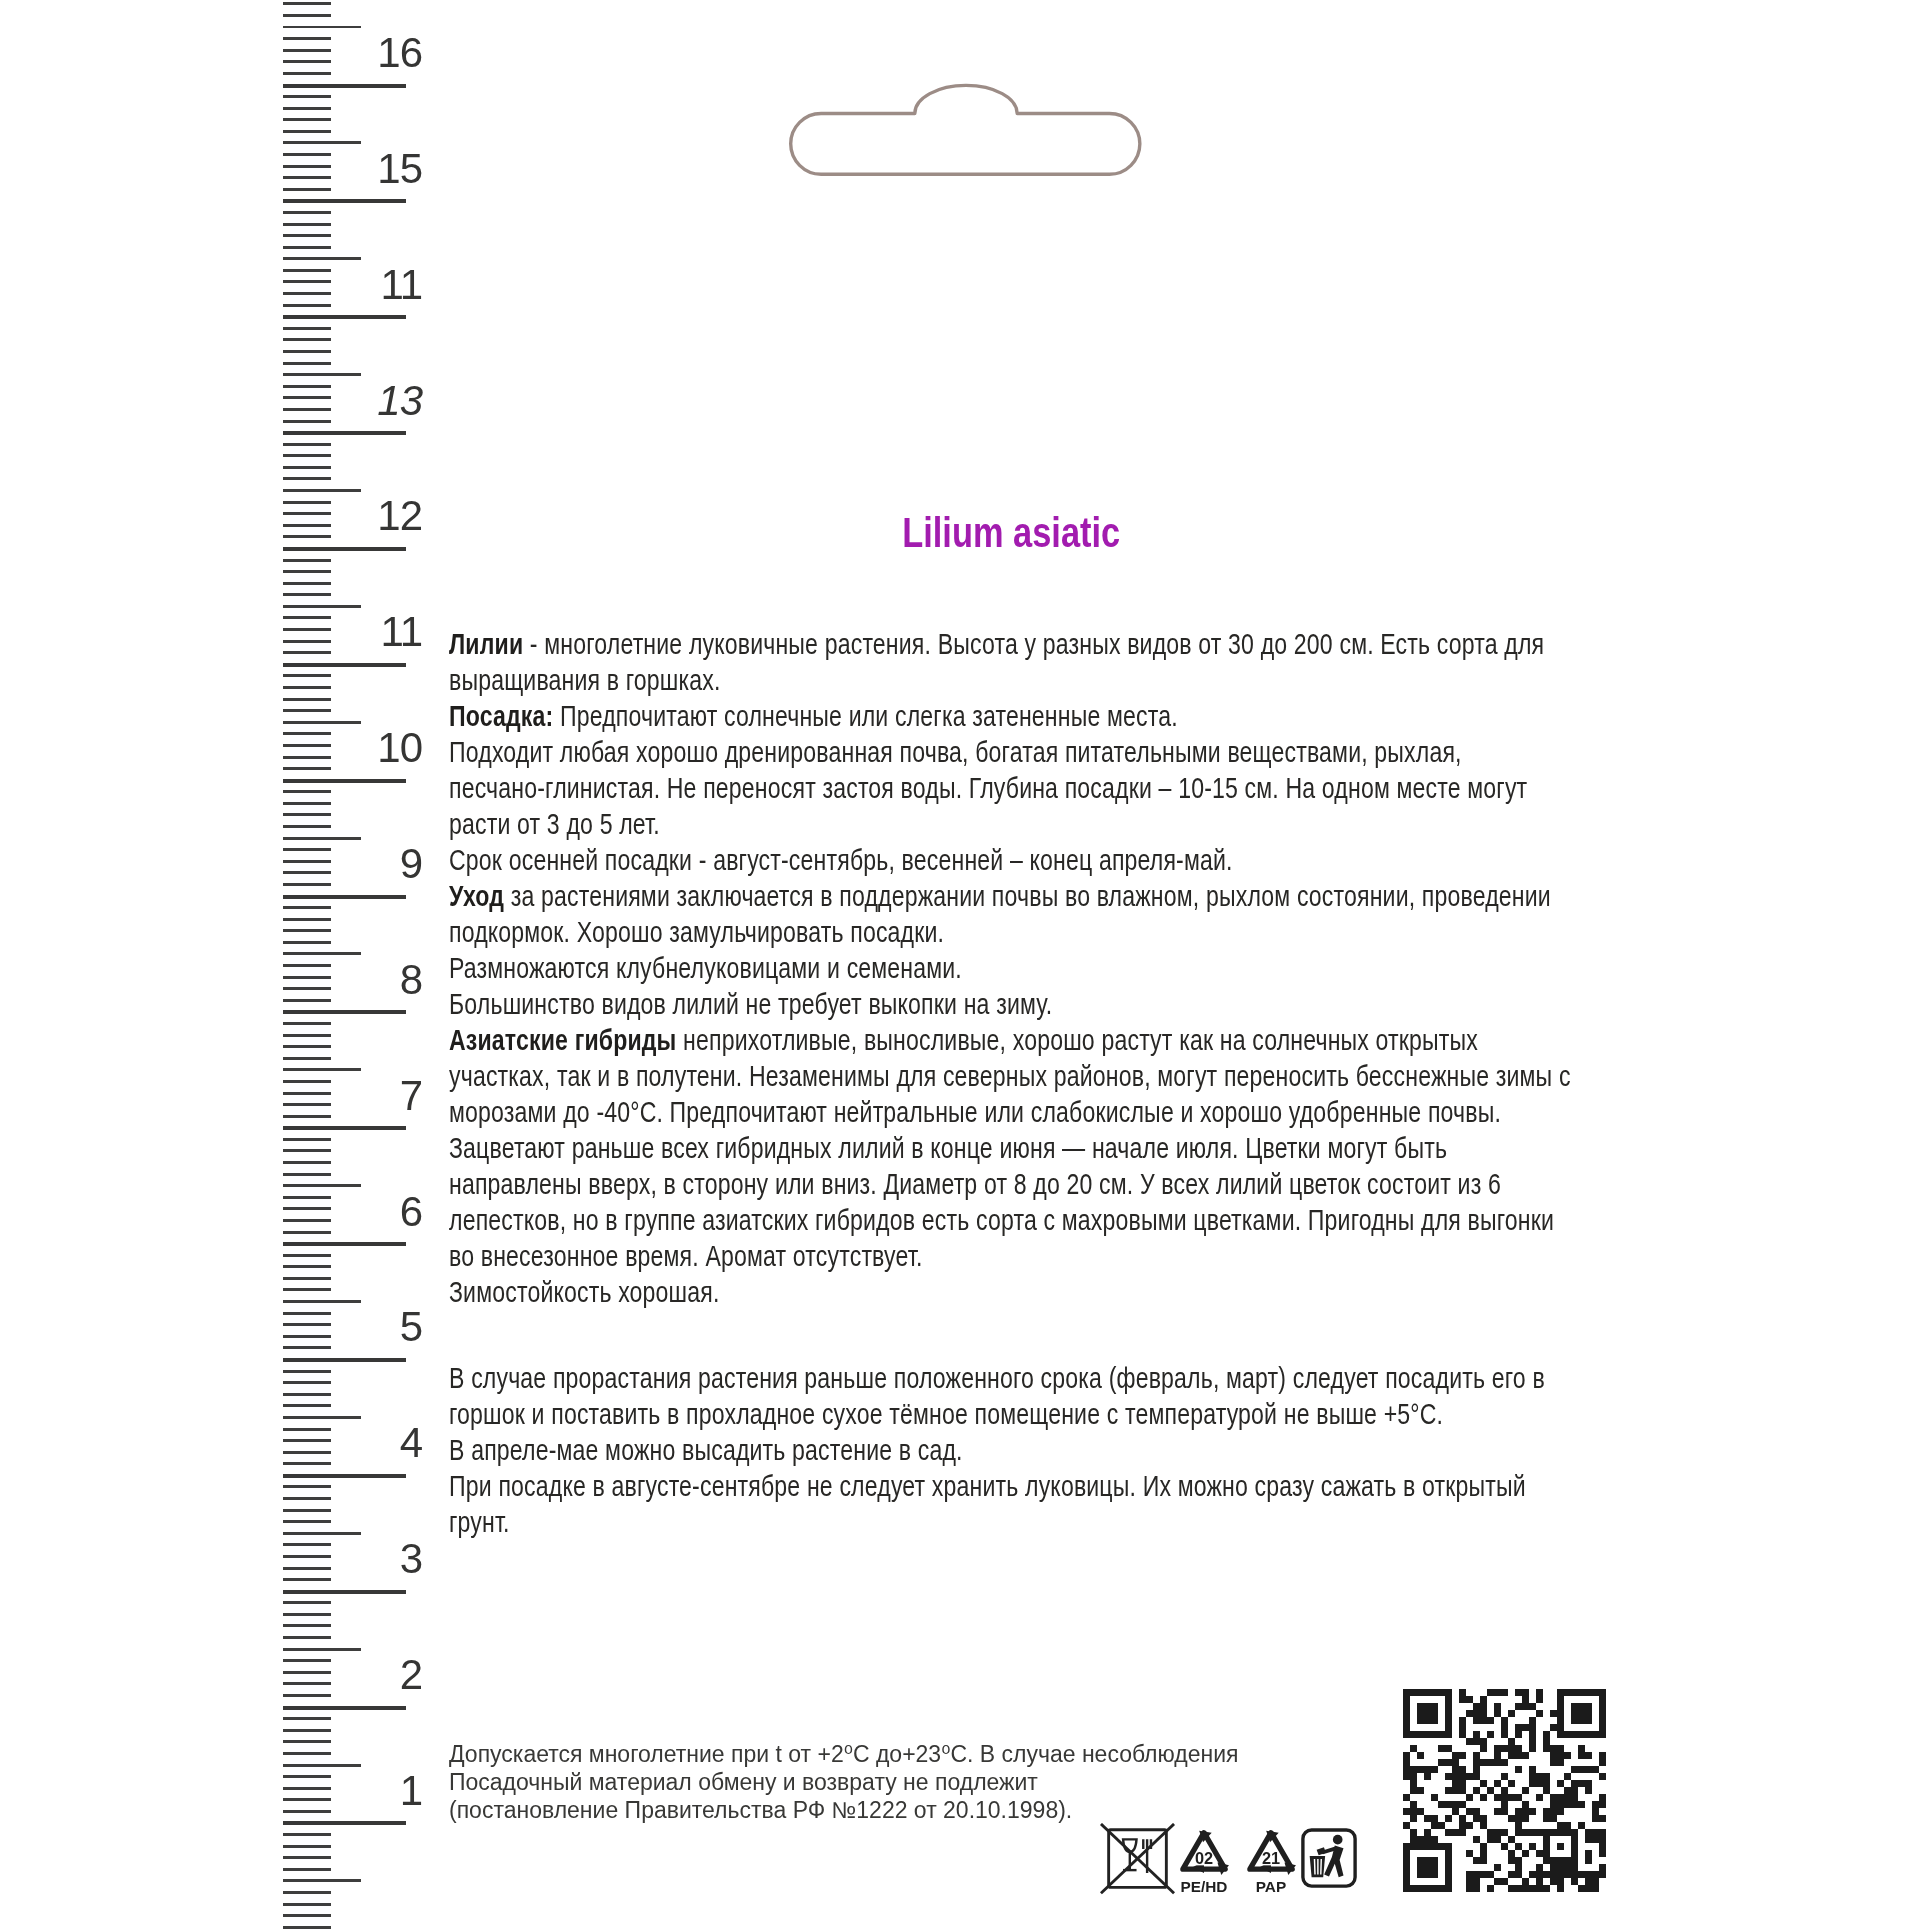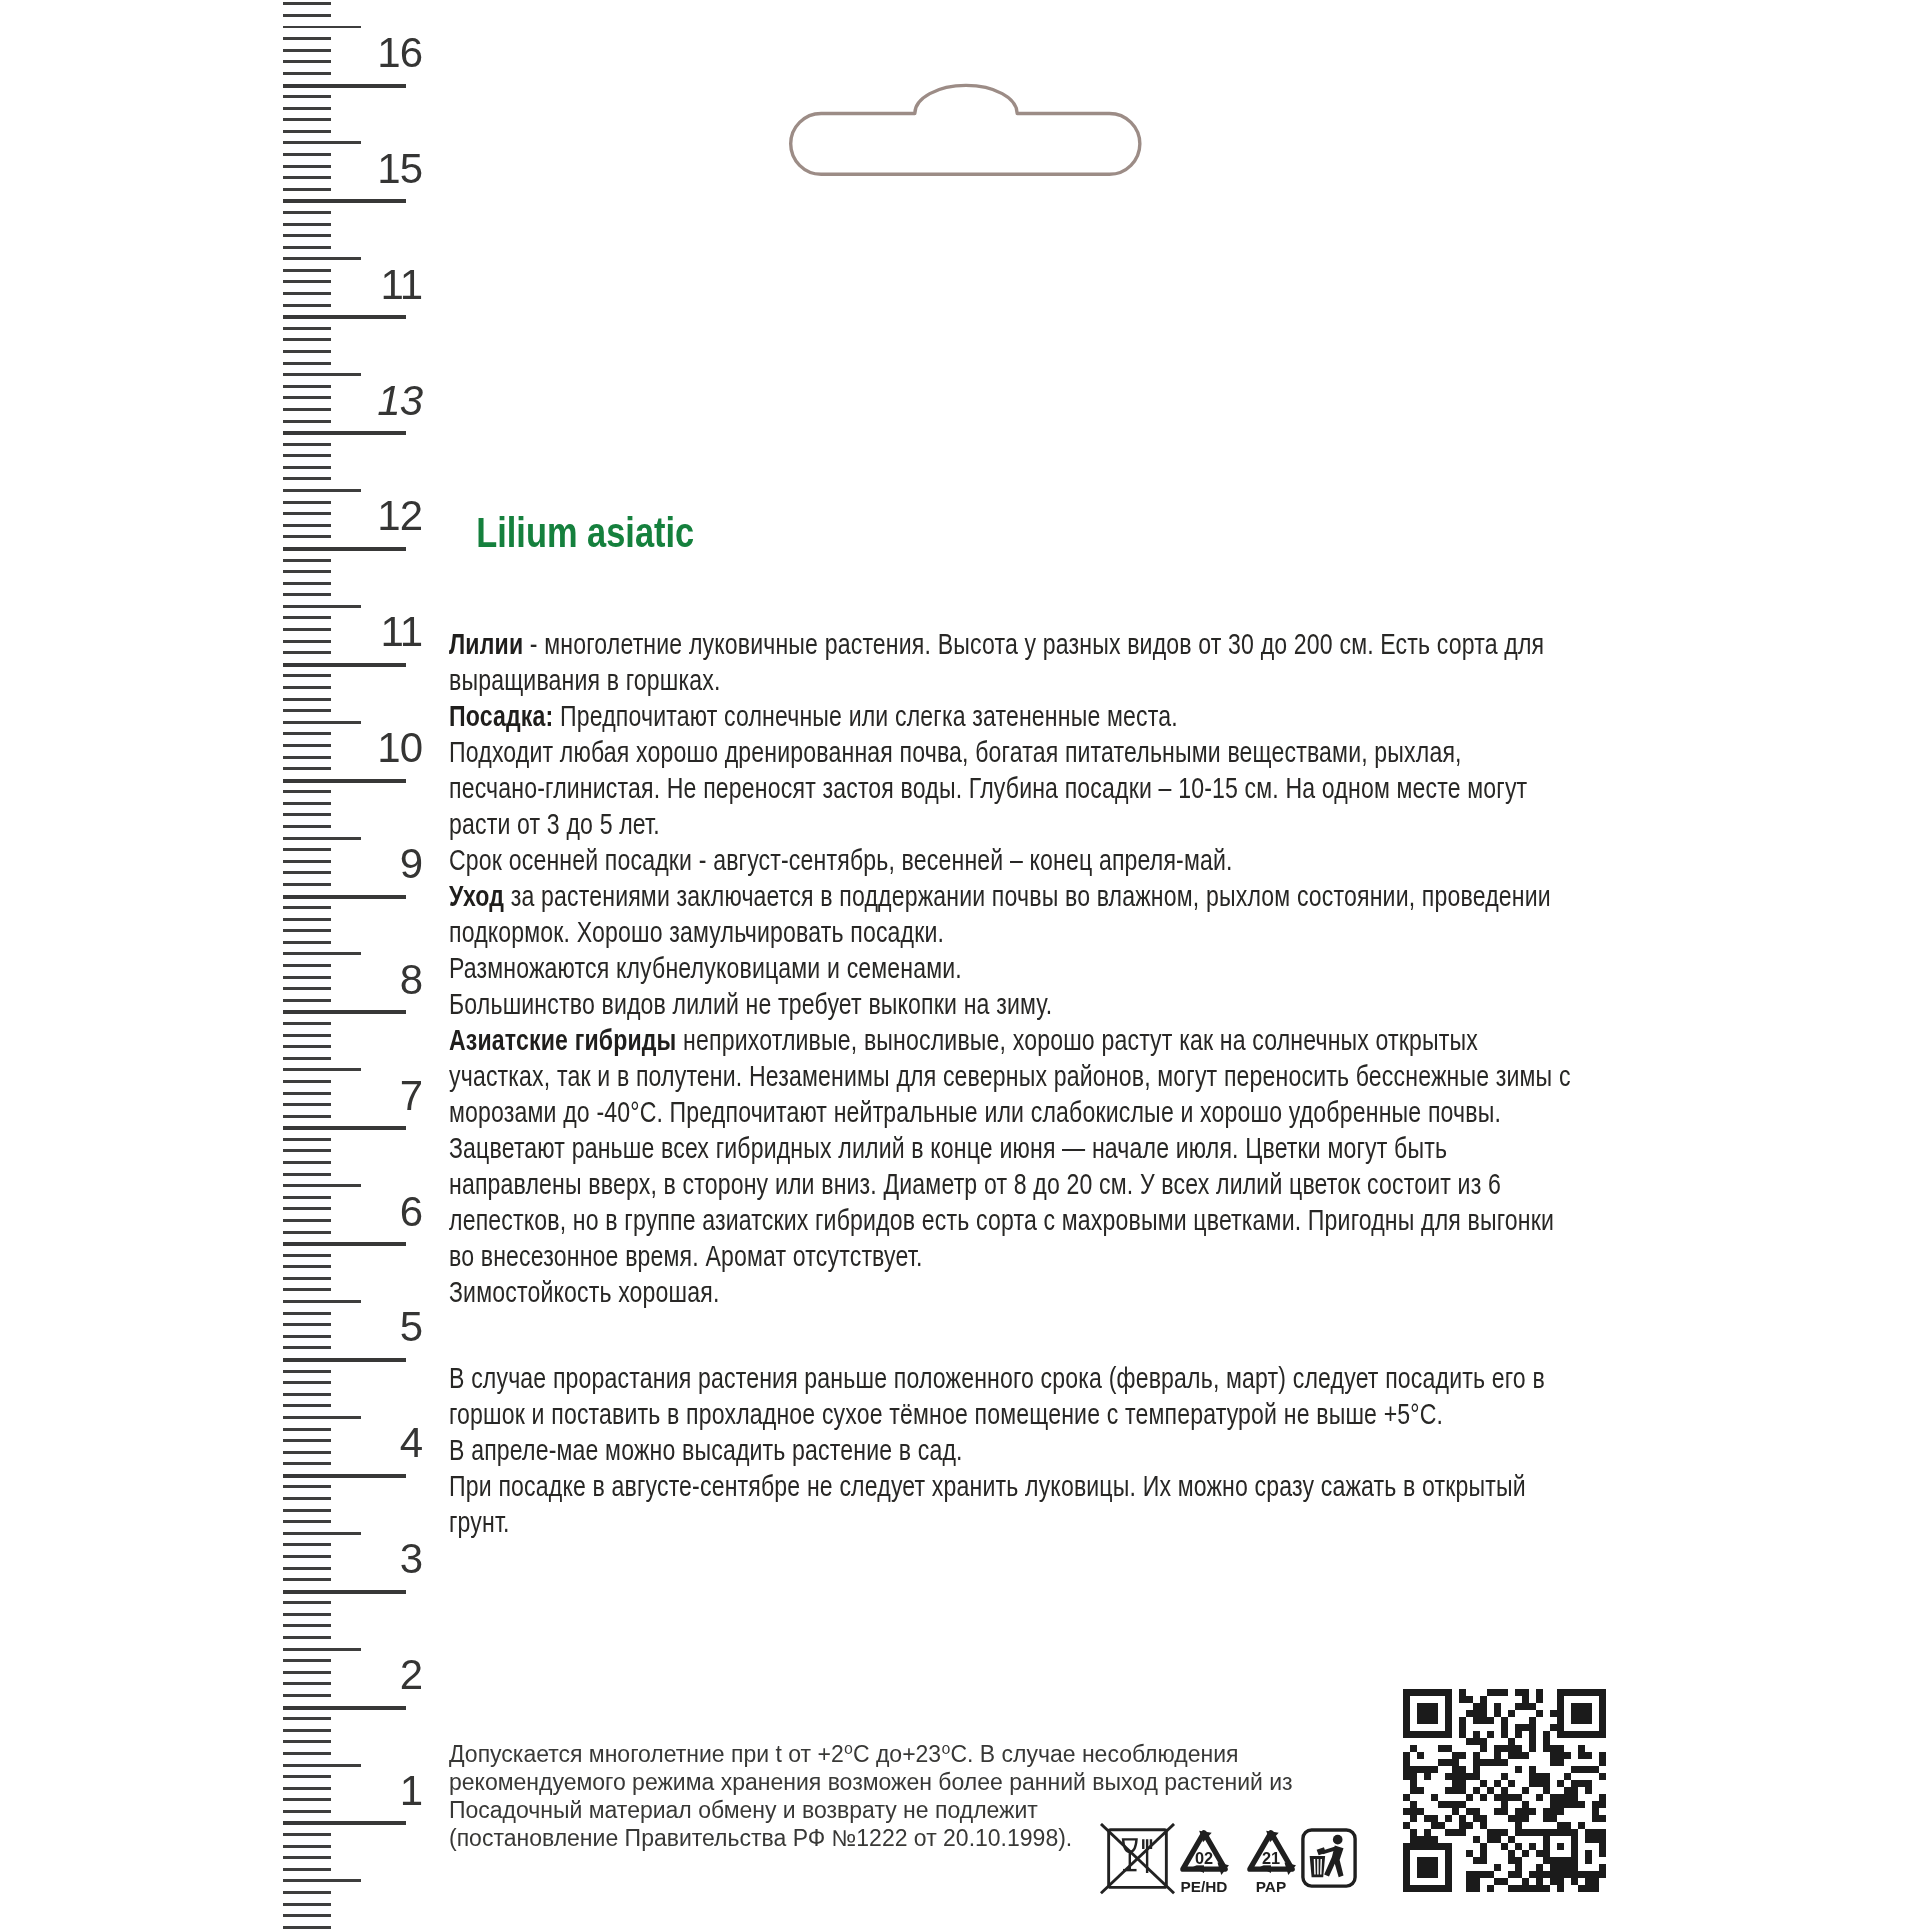--- a/index.html
+++ b/index.html
@@ -13,21 +13,21 @@
   .tick.short{width:48px;}
   .tick.mid{width:78px;}
   .tick.long{width:123px;height:3.9px;background:#383837;}
   .rnum{
     position:absolute;left:325px;width:97px;text-align:right;
     font-size:42px;line-height:48px;color:#353534;letter-spacing:-1px;
   }
   
   #hangtab{position:absolute;left:768px;top:63px;}
   
-  #titles{position:absolute;left:449px;top:508px;width:1125px;color:#15803d;}
+  #titles{position:absolute;left:449px;top:508px;width:1125px;text-align:center;color:#a21caf;}
   #titles .tline{font-weight:bold;font-size:43px;line-height:48px;white-space:nowrap;}
   #titles .tline span{display:inline-block;transform:scaleX(0.8);transform-origin:50% 50%;}
   
   #body{
     position:absolute;left:449px;top:626px;width:1477px;
     transform:scaleX(0.77);transform-origin:0 0;
     font-size:30px;line-height:36px;color:#282725;letter-spacing:0.2px;
   }
   .bline{white-space:nowrap;}
   .bline b{font-weight:bold;color:#1f1e1c;}
@@ -268,21 +268,20 @@
       <div class="bline">Зимостойкость хорошая.</div>
       <div class="bline" style="margin-top: 50px;">В случае прорастания растения раньше положенного срока (февраль, март) следует посадить его в</div>
       <div class="bline">горшок и поставить в прохладное сухое тёмное помещение с температурой не выше +5°С.</div>
       <div class="bline">В апреле-мае можно высадить растение в сад.</div>
       <div class="bline">При посадке в августе-сентябре не следует хранить луковицы. Их можно сразу сажать в открытый</div>
       <div class="bline">грунт.</div>
     </div>
 
   <div id="footer">
       <div class="fline">Допускается многолетние при t от +2⁰С до+23⁰С. В случае несоблюдения</div>
-      <div class="fline">рекомендуемого режима хранения возможен более ранний выход растений из</div>
       <div class="fline">Посадочный материал обмену и возврату не подлежит</div>
       <div class="fline">(постановление Правительства РФ №1222 от 20.10.1998).</div>
     </div>
 
   <div class="sym" style="left:1099px;top:1823px">
     <svg width="77" height="75" viewBox="0 0 80 78">
       <rect x="10" y="7" width="60" height="60" rx="2" fill="none" stroke="#222" stroke-width="3"></rect>
       <path d="M 25 17 q 1 13 7 13 q 6 0 7 -13 Z" fill="none" stroke="#222" stroke-width="2.5"></path>
       <line x1="32" y1="30" x2="32" y2="48" stroke="#222" stroke-width="2.5"></line>
       <line x1="25" y1="49" x2="39" y2="49" stroke="#222" stroke-width="2.5"></line>

